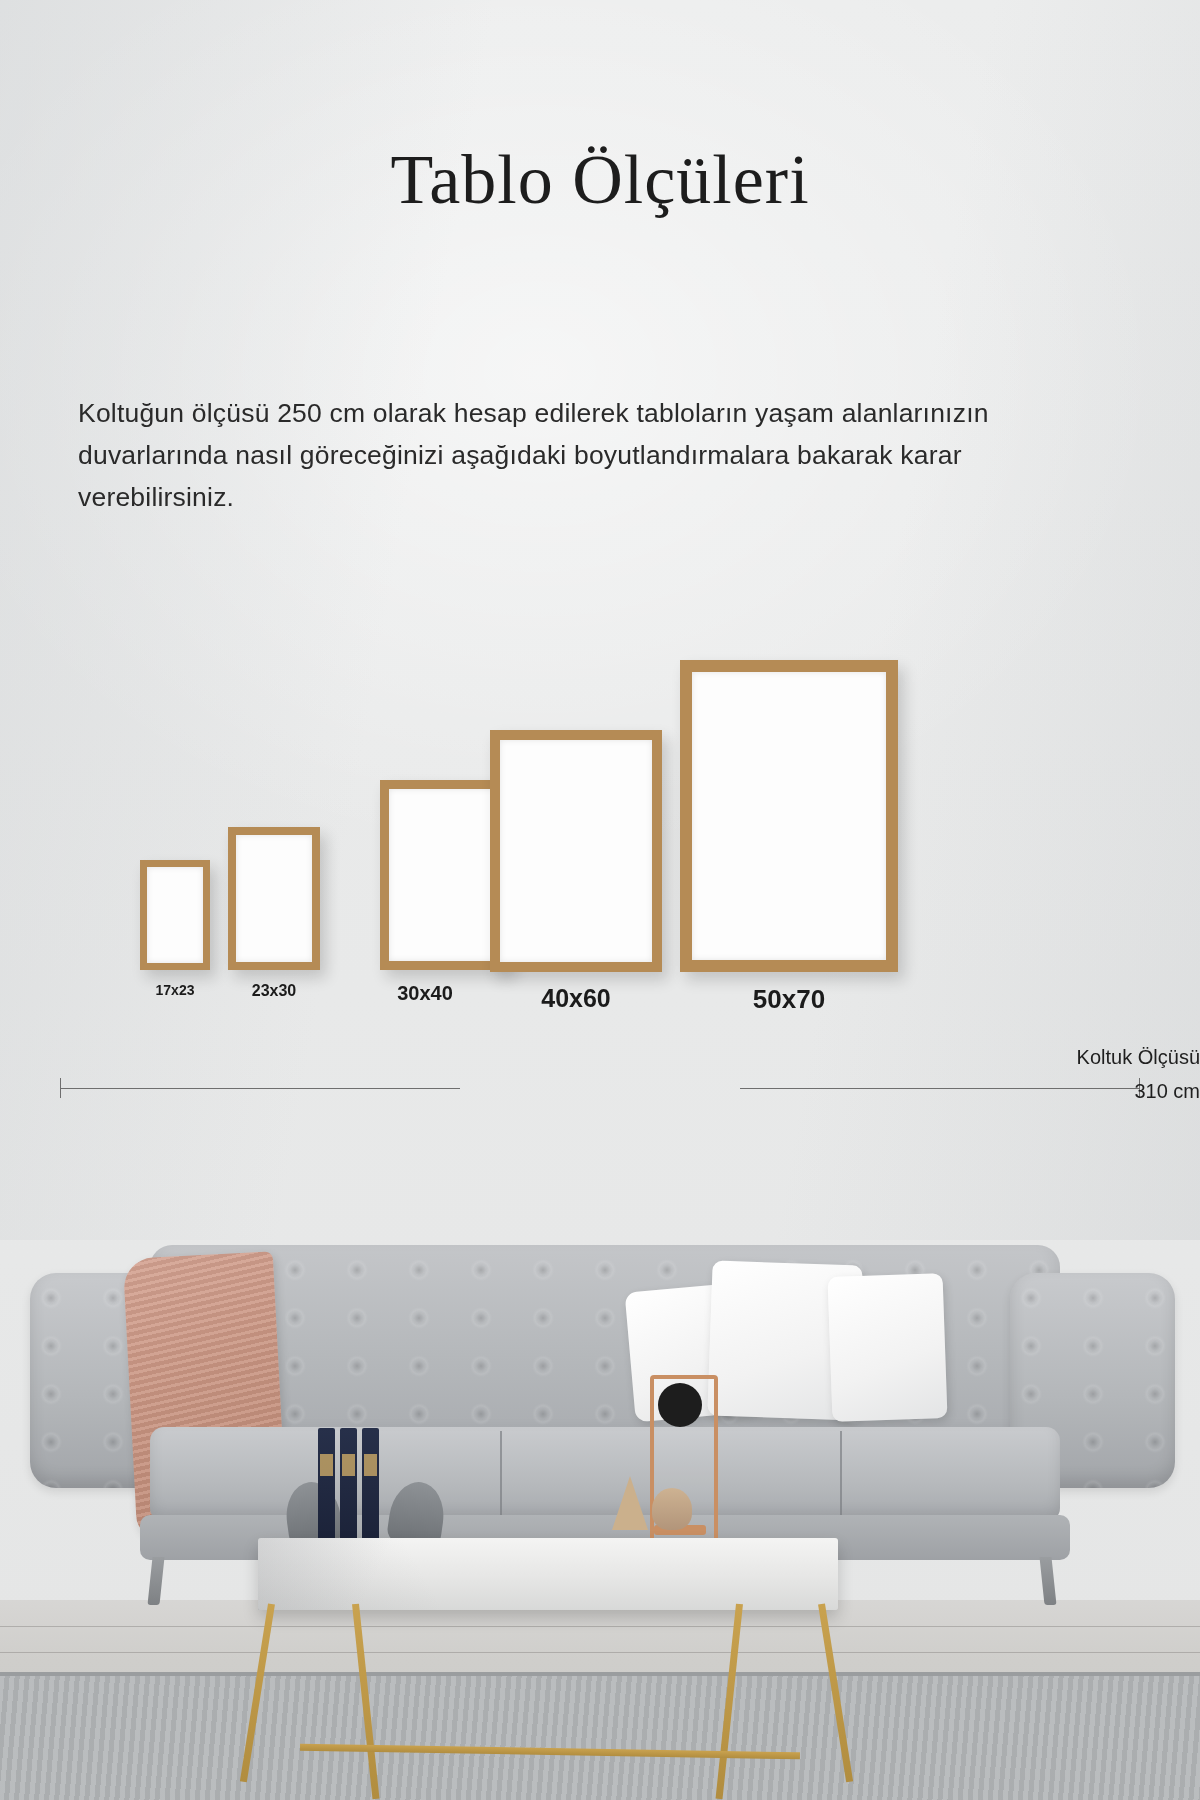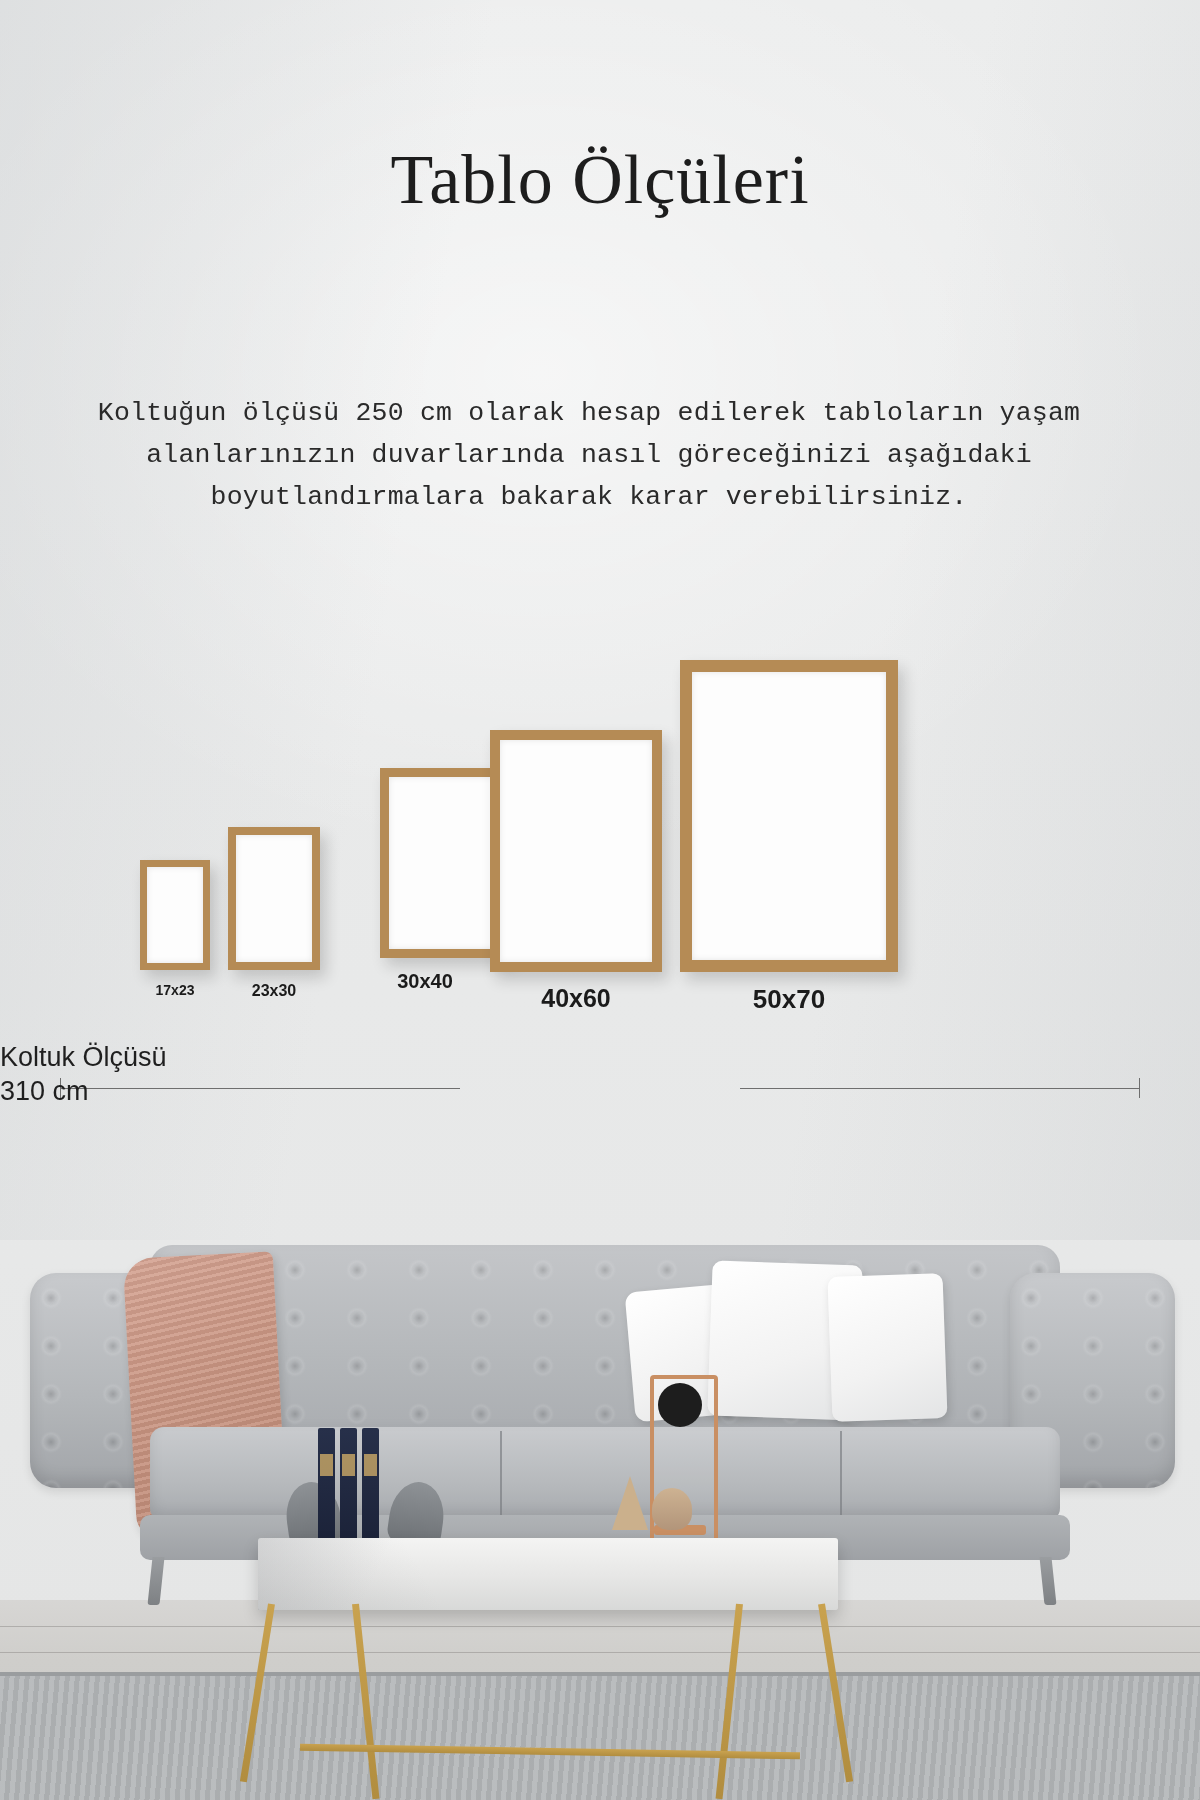--- a/index.html
+++ b/index.html
@@ -46,24 +46,23 @@
     text-align: center;
     font-family: "Liberation Serif", serif;
     font-size: 70px;
     letter-spacing: 1px;
     color: #1d1d1d;
     font-weight: 400;
   }
 
   .subtitle {
     position: absolute;
-    left: 67px; top: 392px;
+    left: 78px; top: 392px;
     width: 1044px;
-    text-align: center;
-    font-family: Liberation Mono, monospace;
+    font-family: Liberation Sans, sans-serif;
     font-size: 26.5px;
     line-height: 42px;
     letter-spacing: 0.2px;
     color: #2a2a2a;
   }
 
   
   .frames {
     position: absolute;
     left: 0; top: 620px;
@@ -118,23 +117,23 @@
     position: absolute;
     top: 38px;
     width: 1px;
     height: 20px;
     background: #6e6e6e;
   }
   .measure-text {
     position: absolute;
     left: 0; top: 0;
     width: 1200px;
-    text-align: left;
+    text-align: right;
     font-family: "Liberation Sans", sans-serif;
-    font-size: 27px;
+    font-size: 20px;
     line-height: 34px;
     color: #1f1f1f;
   }
 
   
   .floor {
     position: absolute;
     left: 0; top: 1600px;
     width: 1200px; height: 200px;
     background: linear-gradient(180deg, #d7d6d4 0%, #cfcecb 30%, #c9c8c5 100%);
@@ -392,21 +391,21 @@
       <div class="frame-label" style="top:122px; font-size:14px;">17x23</div>
     </div>
 
     <div class="frame-wrap" style="left:228px; bottom:90px;">
       <div class="frame" style="width:92px; height:143px; border-width:8px;">
         <div class="frame-inner"></div>
       </div>
       <div class="frame-label" style="top:155px; font-size:16px;">23x30</div>
     </div>
 
-    <div class="frame-wrap" style="left:340px; bottom:102px;padding-left:40px;">
+    <div class="frame-wrap" style="left:340px; bottom:90px;padding-left:40px;">
       <div class="frame" style="width:130px; height:190px; border-width:9px;">
         <div class="frame-inner"></div>
       </div>
       <div class="frame-label" style="top:202px; font-size:20px;">30x40</div>
     </div>
 
     <div class="frame-wrap" style="left:490px; bottom:88px;text-align:center;">
       <div class="frame" style="width:172px; height:242px; border-width:10px;">
         <div class="frame-inner"></div>
       </div>

